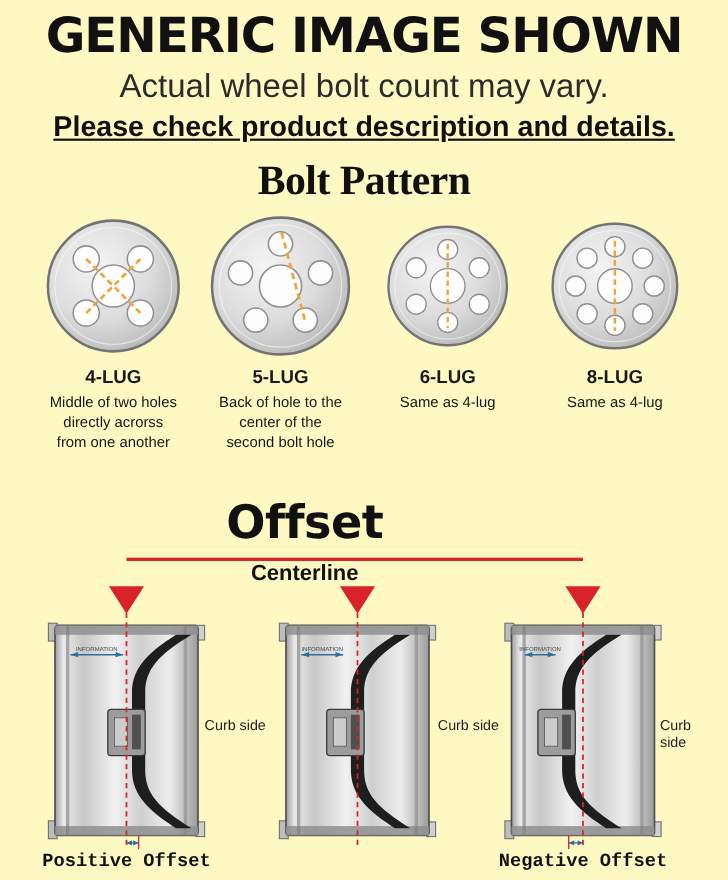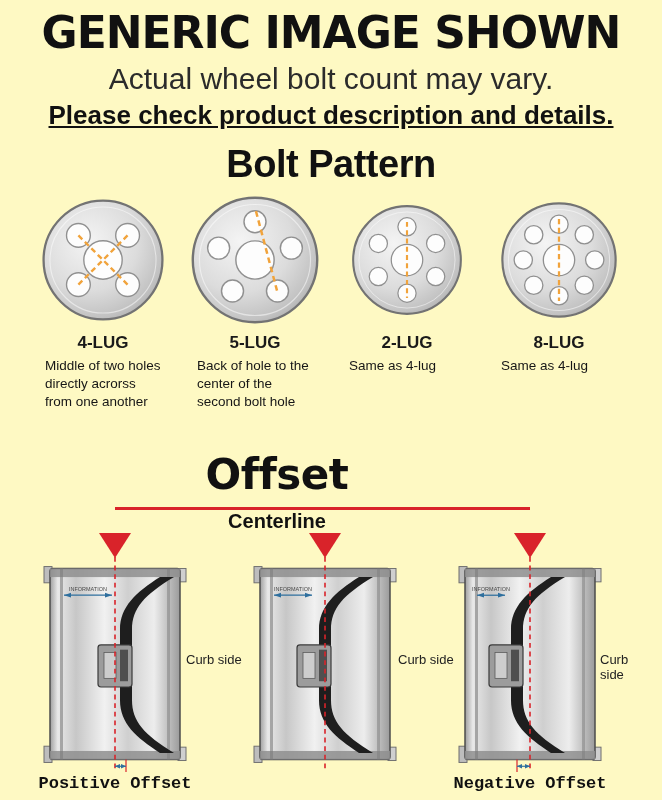--- a/index.html
+++ b/index.html
@@ -7,28 +7,28 @@
     position:relative;width:662px;height:800px;background:#fef9c3;overflow:hidden;
     font-family:"Liberation Sans",sans-serif;color:#1a1a1a;
   }
   .page-title{
     margin:8px 8px 0 8px;font-family:"DejaVu Sans",sans-serif;font-weight:700;
     font-size:44px;line-height:1.12;letter-spacing:-1px;text-align:center;color:#111;
   }
   .subtitle{margin-top:2px;font-size:30px;line-height:1.3;text-align:center;color:#2b2b2b;}
   .note{margin-top:1px;font-size:26px;font-weight:700;line-height:1.3;text-align:center;color:#111;text-decoration:underline;}
   .bolt-heading{
-    margin:10px 0 2px 0;font-family:Liberation Sans, sans-serif;font-weight:700;
+    margin:10px 0 2px 0;font-family:Liberation Serif, serif;font-weight:700;
     font-size:38px;line-height:1.15;text-align:center;color:#111;letter-spacing:-0.5px;
   }
   .lug-row{display:flex;justify-content:center;margin-top:4px;}
   .lug{width:152px;display:flex;flex-direction:column;align-items:center;}
   .lug-circle{height:138px;display:flex;align-items:center;justify-content:center;}
   .lug-name{margin-top:4px;font-size:17px;font-weight:700;line-height:1.2;}
-  .lug-desc{margin-top:4px;width:116px;font-size:13.5px;line-height:1.32;color:#161616;}
+  .lug-desc{margin-top:4px;width:116px;font-size:13.5px;line-height:1.32;text-align:center;color:#161616;}
   .offset-area{position:absolute;left:0;top:452px;width:554px;height:348px;}
   .offset-heading{
     margin:0;font-family:"DejaVu Sans",sans-serif;font-weight:700;font-size:42px;
     line-height:1.1;text-align:center;color:#111;letter-spacing:-0.5px;
   }
   .center-line{position:absolute;left:115px;top:55px;width:415px;height:3px;background:#d9232a;}
   .centerline-label{
     position:absolute;left:0;right:0;top:58px;text-align:center;
     font-size:20px;font-weight:700;color:#111;
   }
@@ -126,21 +126,21 @@
           <circle cx="70" cy="70" r="19" fill="#fdfdfd" stroke="#909090" stroke-width="1.5"></circle>
           <circle cx="70" cy="30" r="11" fill="#fdfdfd" stroke="#909090" stroke-width="1.5"></circle>
           <circle cx="104.6" cy="50" r="11" fill="#fdfdfd" stroke="#909090" stroke-width="1.5"></circle>
           <circle cx="104.6" cy="90" r="11" fill="#fdfdfd" stroke="#909090" stroke-width="1.5"></circle>
           <circle cx="70" cy="110" r="11" fill="#fdfdfd" stroke="#909090" stroke-width="1.5"></circle>
           <circle cx="35.4" cy="90" r="11" fill="#fdfdfd" stroke="#909090" stroke-width="1.5"></circle>
           <circle cx="35.4" cy="50" r="11" fill="#fdfdfd" stroke="#909090" stroke-width="1.5"></circle>
           <line x1="70" y1="24" x2="70" y2="116" stroke="#f1a33b" stroke-width="2.6" stroke-dasharray="6 4"></line>
         </svg>
       </div>
-      <div class="lug-name">2-LUG</div>
+      <div class="lug-name">6-LUG</div>
       <div class="lug-desc">Same as 4-lug</div>
     </div>
 
     <div class="lug">
       <div class="lug-circle">
         <svg width="122" height="122" viewBox="0 0 140 140">
           <defs>
             <radialGradient id="bg4" cx="38%" cy="35%" r="75%">
               <stop offset="0%" stop-color="#f4f4f4"></stop>
                 <stop offset="55%" stop-color="#dcdcdc"></stop>

